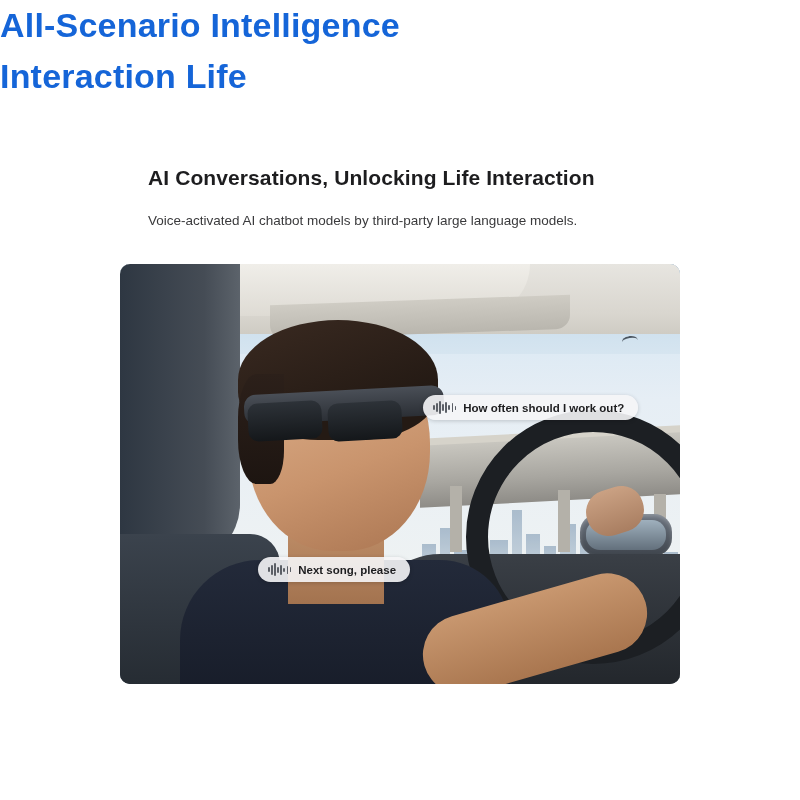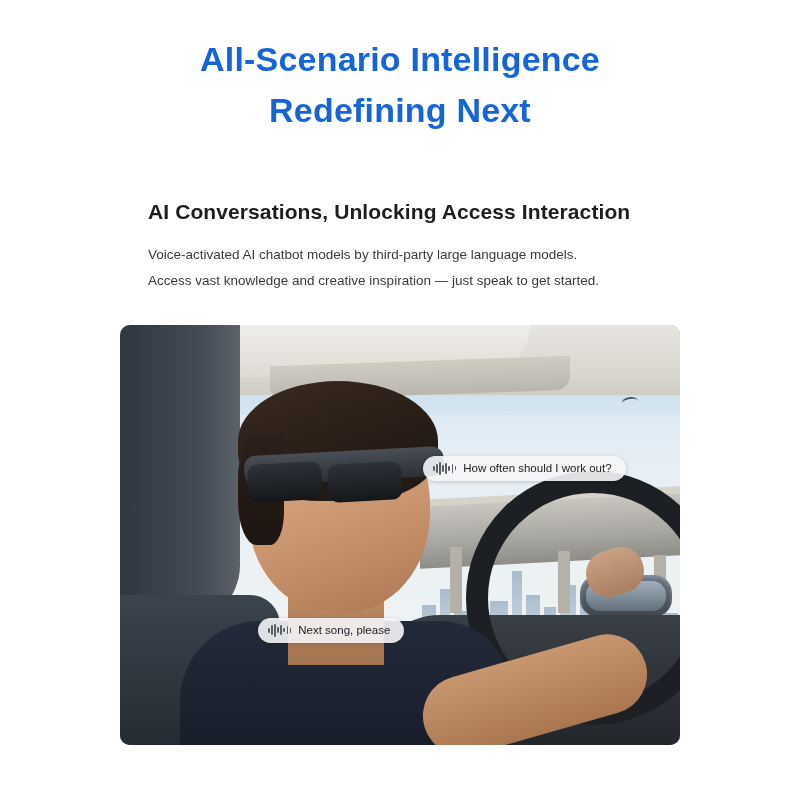--- a/index.html
+++ b/index.html
@@ -16,22 +16,20 @@
   }
   .page {
     position: relative;
     width: 800px;
     height: 800px;
     background: #ffffff;
   }
 
   
   .headline {
-    padding-top: 34px;
-    text-align: center;
   }
   .headline-line {
     font-size: 34px;
     font-weight: bold;
     color: #1565d8;
     line-height: 1.5;
     letter-spacing: 0.2px;
   }
 
   
@@ -280,20 +278,21 @@
     display: flex;
     align-items: center;
     gap: 7px;
     padding: 6px 14px 6px 10px;
     border-radius: 16px;
     background: rgba(245,245,247,0.90);
     color: #1d1d1f;
     font-size: 11.5px;
     white-space: nowrap;
     box-shadow: 0 1px 4px rgba(0,0,0,0.18);
+    font-weight: bold;
   }
   .wave {
     display: inline-flex;
     align-items: center;
     gap: 1.5px;
     height: 13px;
   }
   .wave i {
     display: block;
     width: 1.6px;
@@ -304,27 +303,26 @@
   .bubble-2 { left: 138px; top: 293px; justify-content: center; }
   .bubble-3 { left: 295px; top: 345px; }
 </style>
 </head>
 <body>
 
 <div class="page">
 
   <div class="headline">
     <div class="headline-line">All-Scenario Intelligence</div>
-    <div class="headline-line">Redefining Next</div>
+    <div class="headline-line">Interaction Life</div>
   </div>
 
   <div class="section">
-    <div class="section-title">AI Conversations, Unlocking Access Interaction</div>
+    <div class="section-title">AI Conversations, Unlocking Life Interaction</div>
     <div class="section-para">Voice-activated AI chatbot models by third-party large language models.</div>
-    <div class="section-para">Access vast knowledge and creative inspiration — just speak to get started.</div>
   </div>
 
   <div class="photo-wrap">
     <div class="photo">
 
       <div class="sky"></div>
       <div class="sky-upper"></div>
 
       <div class="birds">
         <span class="bird" style="left:10px; top:6px;"></span>

